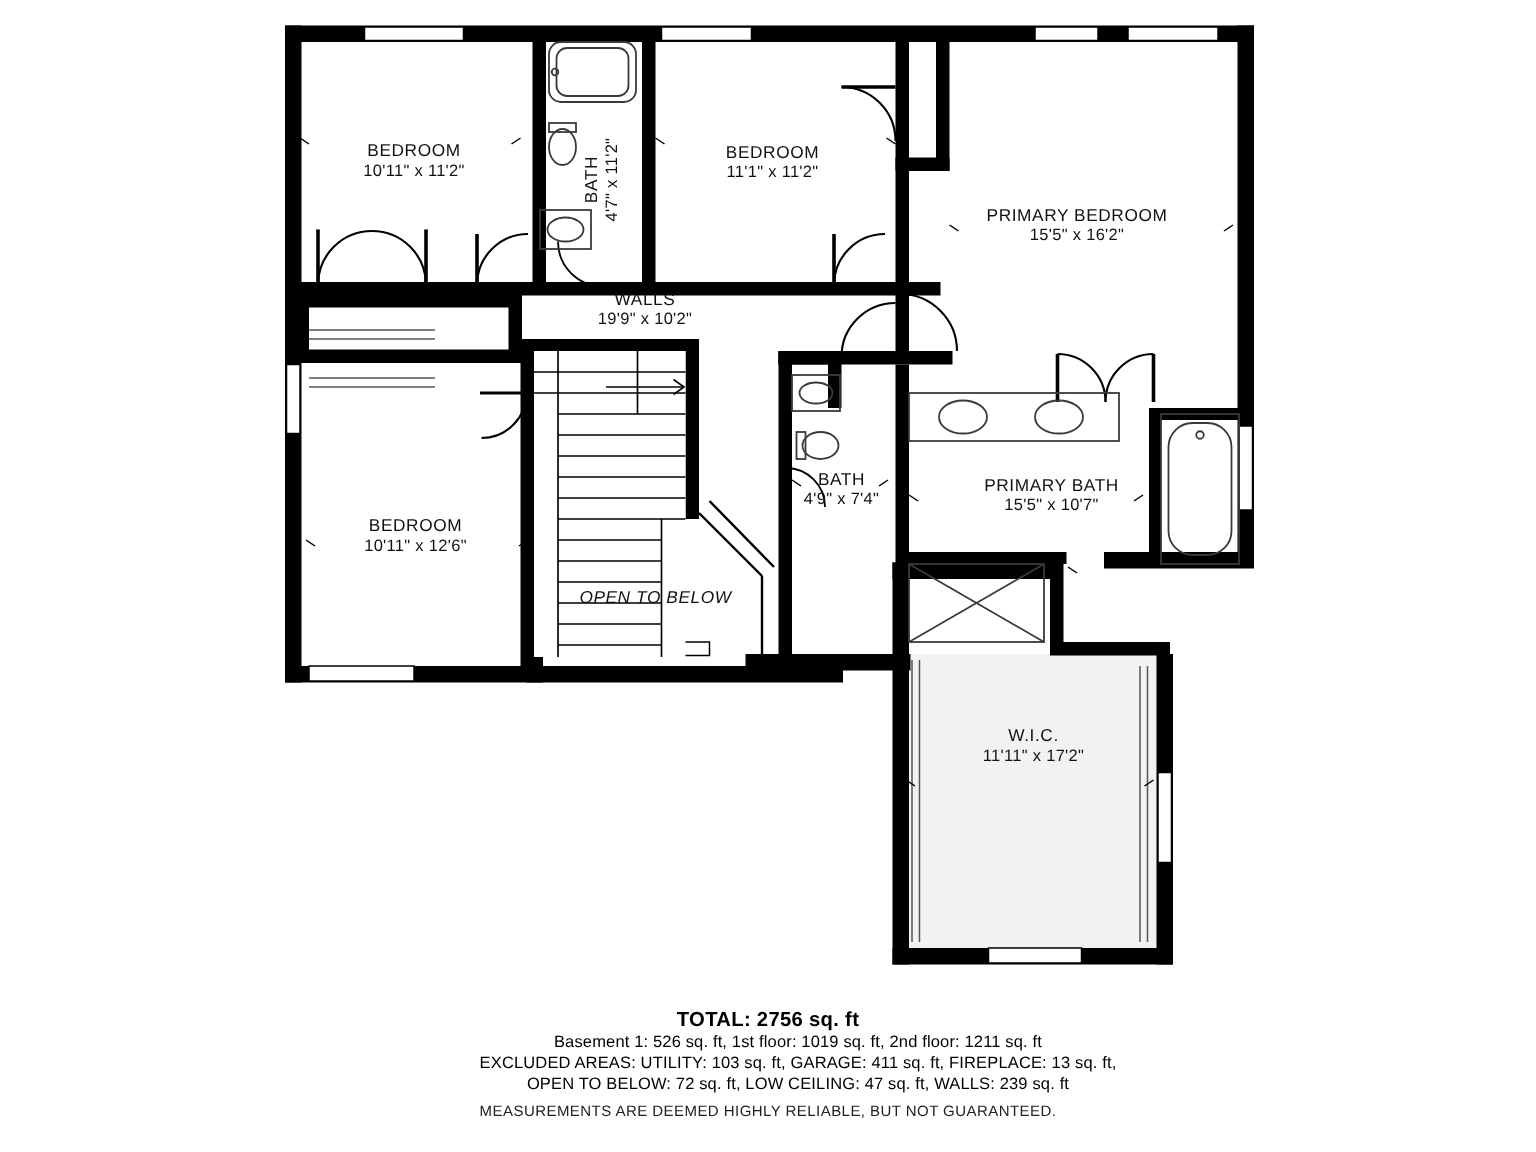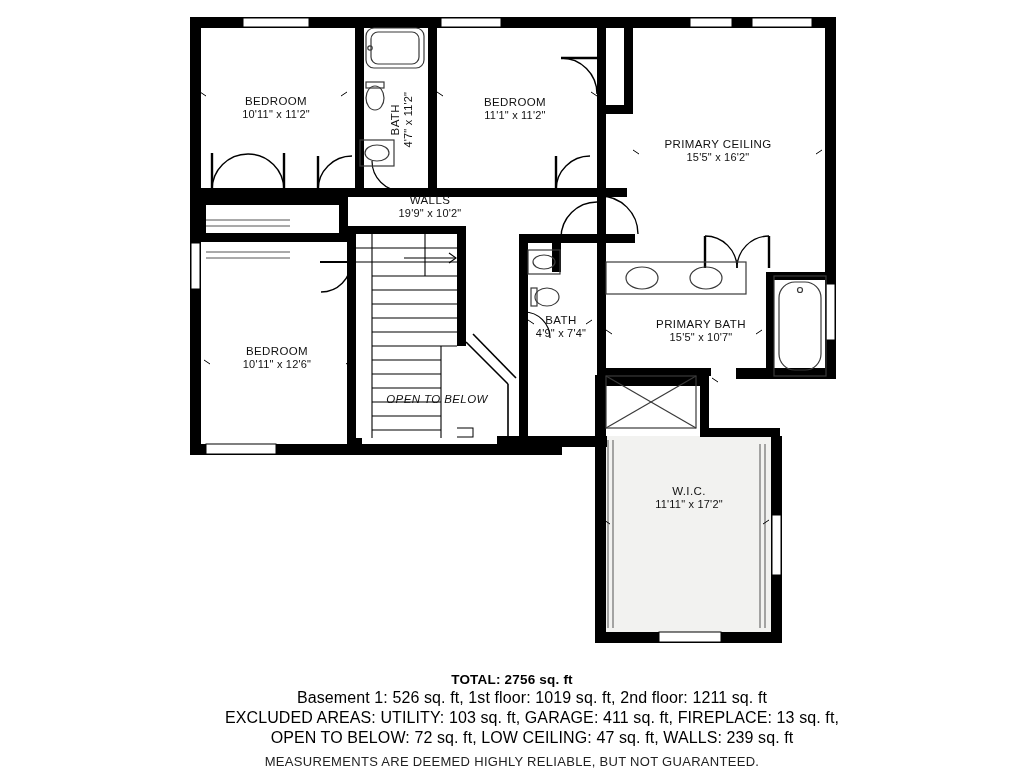--- a/index.html
+++ b/index.html
@@ -49,27 +49,27 @@
     left: 0;
     width: 1024px;
     text-align: center;
   }
   .footer .total {
     font-size: 13.5px;
     font-weight: bold;
     letter-spacing: 0.2px;
   }
   .footer .line {
-    font-size: 16px;
+    font-size: 11px;
     letter-spacing: 0.1px;
     margin-top: 2px;
     margin-left: 40px;
   }
   .footer .disclaimer {
-    font-size: 13px;
+    font-size: 10px;
     letter-spacing: 0.3px;
     color: #222;
     margin-top: 7px;
   }
 </style>
 </head>
 <body>
 
 <svg id="plan" viewBox="0 0 1024 768" xmlns="http://www.w3.org/2000/svg">
 
@@ -294,21 +294,21 @@
     </div>
     <div class="room-label vertical" style="left: 312px; top: 106px; width: 180px; transform: rotate(-90deg);">
       <span class="nm">BATH</span>
       <span class="dm">4'7" x 11'2"</span>
     </div>
     <div class="room-label" style="left: 425px; top: 95px; width: 180px;">
       <span class="nm">BEDROOM</span>
       <span class="dm">11'1" x 11'2"</span>
     </div>
     <div class="room-label" style="left: 628px; top: 137px; width: 180px;">
-      <span class="nm">PRIMARY CEILING</span>
+      <span class="nm">PRIMARY BEDROOM</span>
       <span class="dm">15'5" x 16'2"</span>
     </div>
     <div class="room-label" style="left: 340px; top: 193px; width: 180px;">
       <span class="nm">WALLS</span>
       <span class="dm">19'9" x 10'2"</span>
     </div>
     <div class="room-label" style="left: 187px; top: 344px; width: 180px;">
       <span class="nm">BEDROOM</span>
       <span class="dm">10'11" x 12'6"</span>
     </div>

